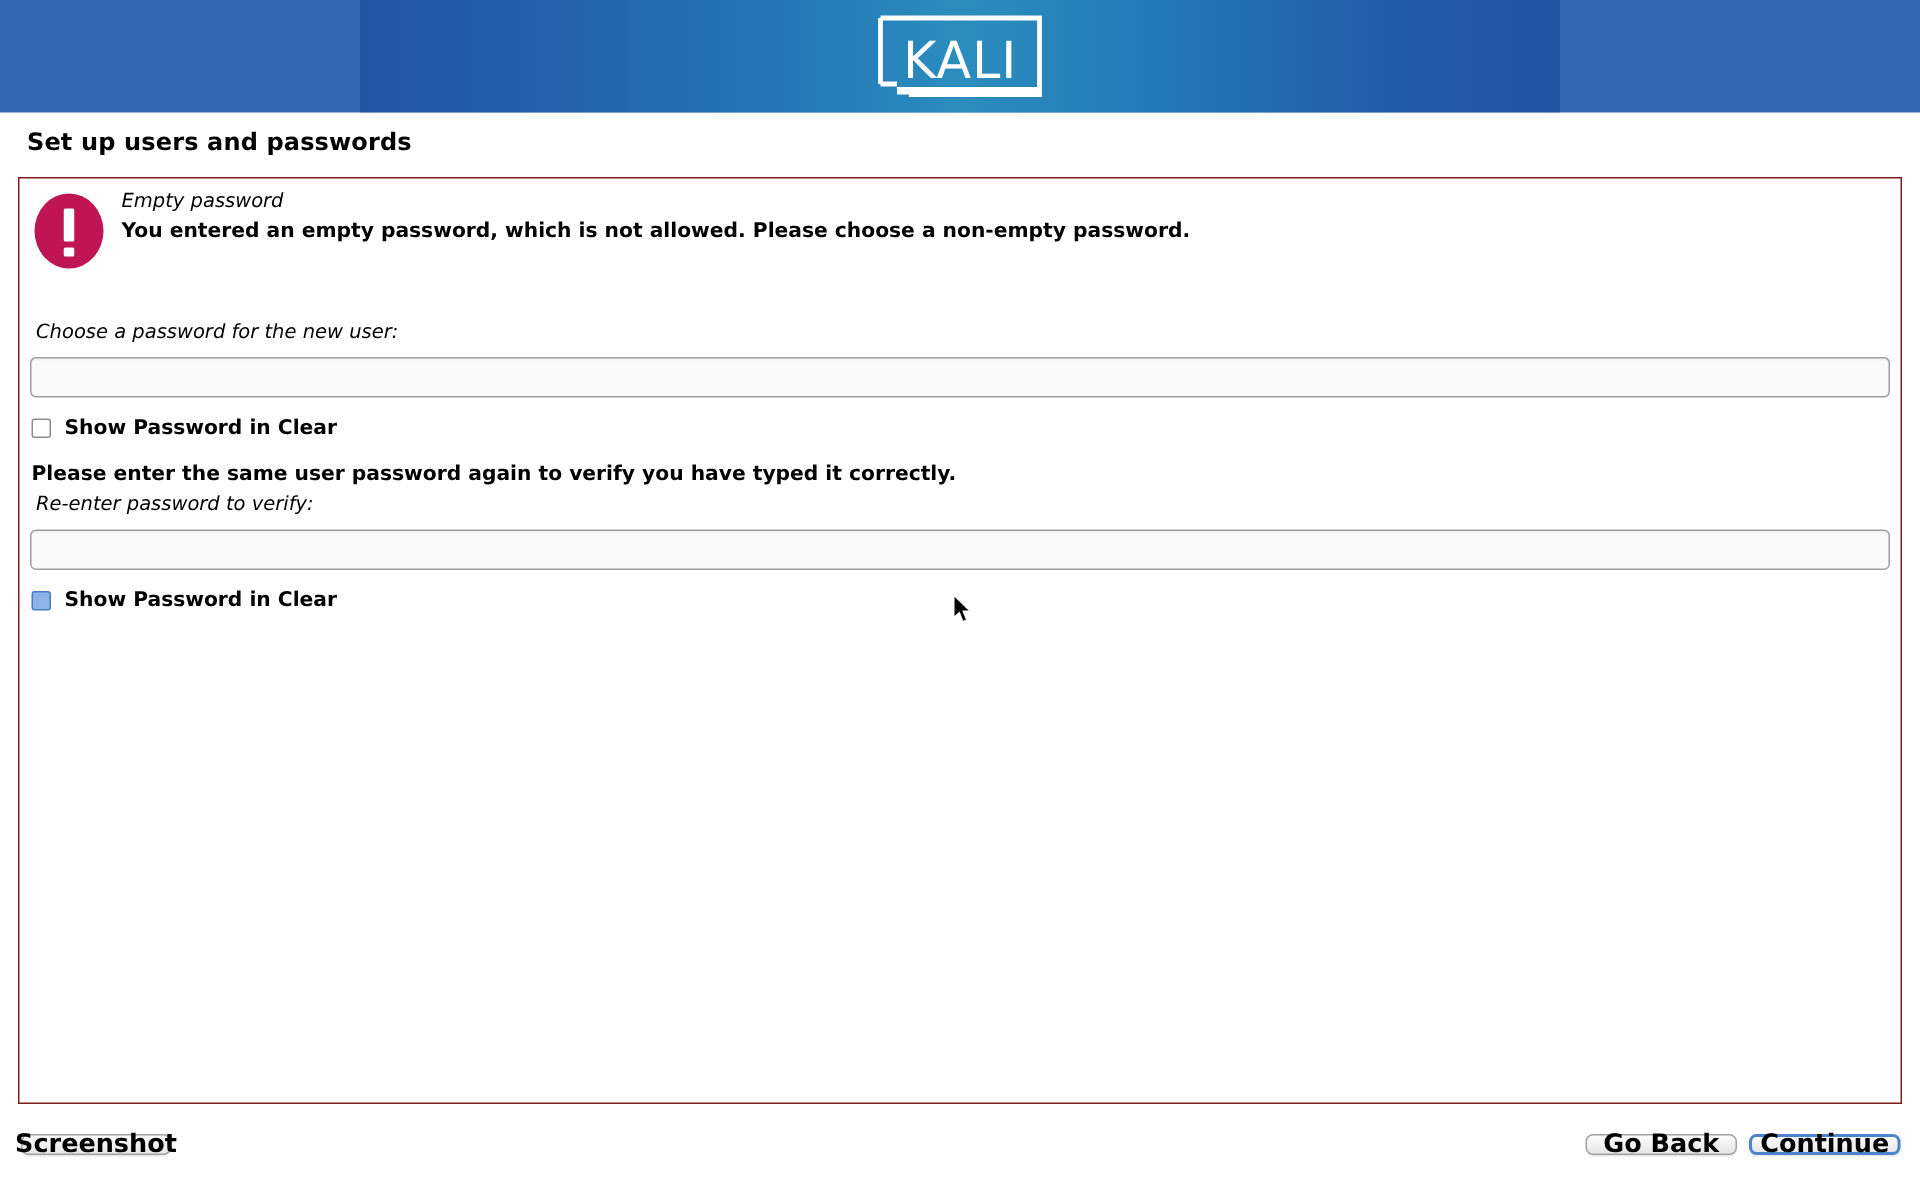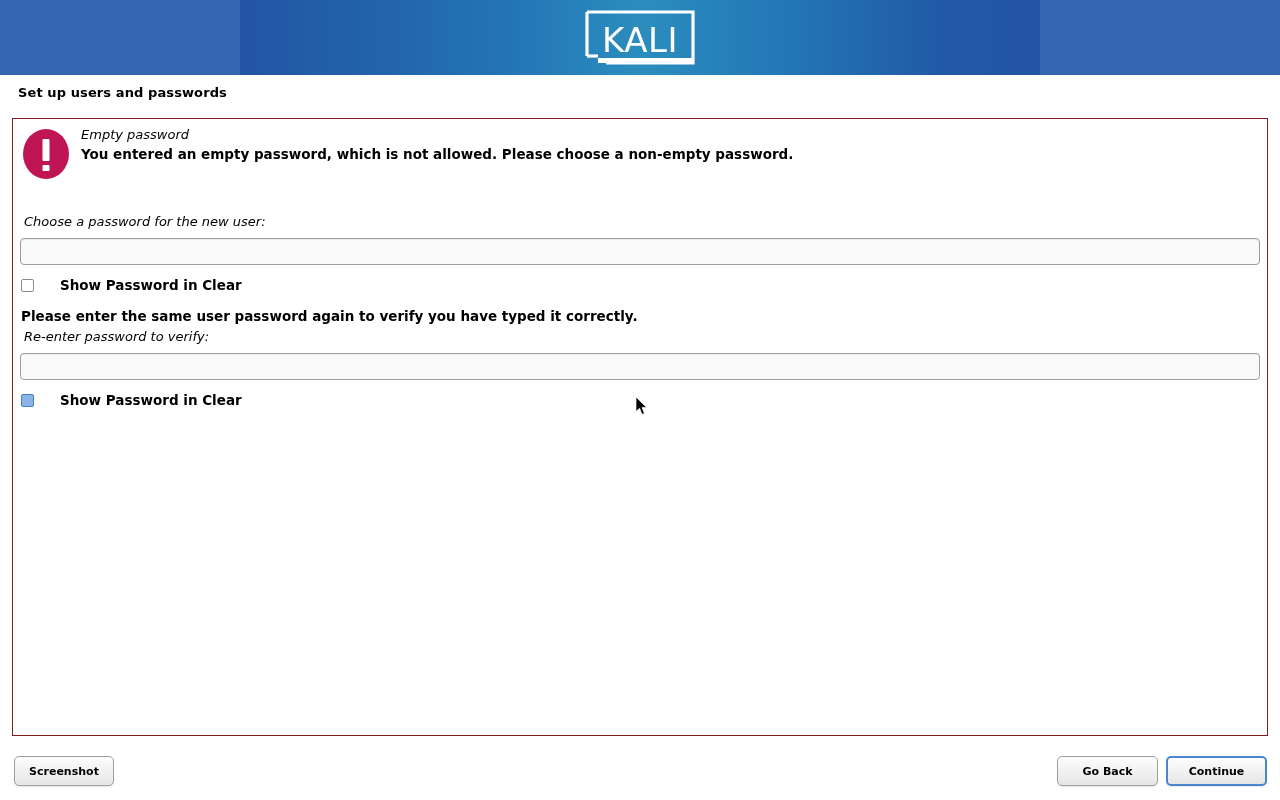--- a/index.html
+++ b/index.html
@@ -43,21 +43,21 @@
     position: absolute;
     left: 584px; top: 9px;
     width: 112px; height: 57px; text-align: center;
   }
   .kali-logo svg { display: block; }
 
   
   .page-title {
     position: absolute;
     left: 18px; top: 85px;
-    font-size: 13px;
+    font-size: 16px;
     font-weight: bold;
     color: #000000;
     letter-spacing: 0.1px;
   }
 
   
   .panel {
     position: absolute;
     left: 12px; top: 118px;
     width: 1256px; height: 618px;
@@ -134,21 +134,21 @@
     font-size: 13px;
     color: #000000;
     padding: 0 6px;
     outline: none;
   }
 
   .check-row {
     position: absolute;
     display: flex;
     align-items: center;
-    gap: 26px;
+    gap: 9px;
   }
   .checkbox {
     width: 13px; height: 13px;
     border: 1px solid #8c8c8c;
     background: #ffffff;
     border-radius: 2px;
     flex: 0 0 auto;
   }
   .checkbox.focused {
     border: 1px solid #4a7ec4;
@@ -157,26 +157,26 @@
   .check-label {
     font-size: 13.5px;
     font-weight: bold;
     color: #000000;
     white-space: nowrap;
   }
 
   
   .btn {
     position: absolute;
-    height: 30px;
+    height: 14px;
     border-radius: 5px;
     background: linear-gradient(180deg, #fdfdfd 0%, #f2f2f2 48%, #e6e6e6 100%);
     border: 1px solid #a0a0a0;
     font-family: "DejaVu Sans", "Liberation Sans", sans-serif;
-    font-size: 11px;
+    font-size: 17px;
     font-weight: bold;
     color: #000000;
     display: flex;
     align-items: center;
     justify-content: center;
     box-shadow: 0 1px 1px rgba(0,0,0,0.10);
     cursor: default;
     padding: 0;
   }
   .btn.primary {

